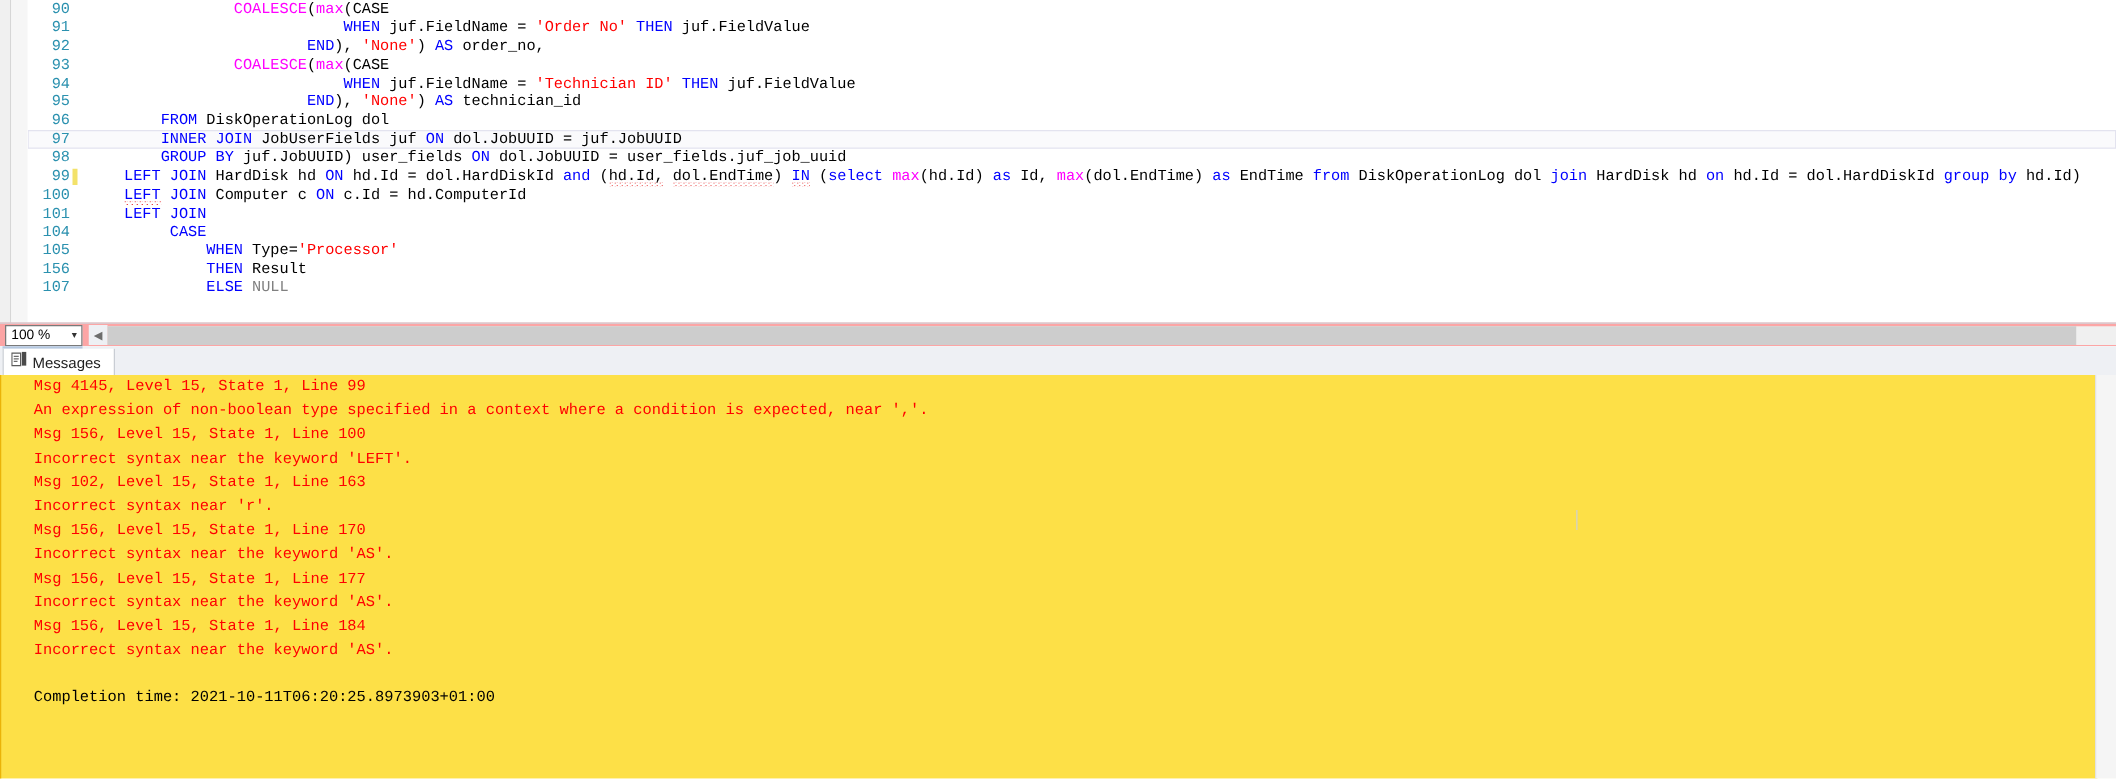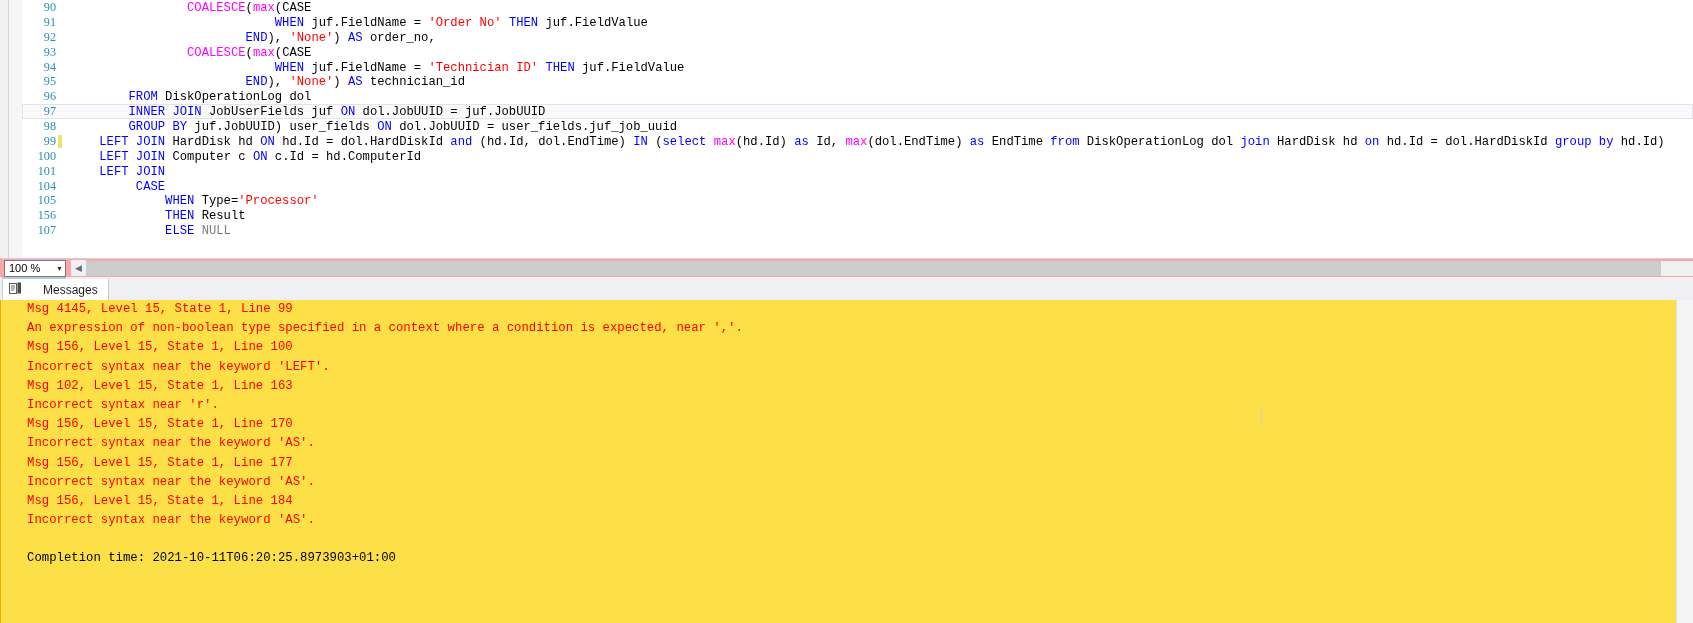--- a/index.html
+++ b/index.html
@@ -50,21 +50,21 @@
     white-space: pre;
     font-family: "Liberation Mono", "DejaVu Sans Mono", monospace;
     font-size: 12.2px;
     color: #000000;
   }
   .ln {
     display: inline-block;
     width: 34px;
     text-align: right;
     color: #2b91af;
-    font-family: Liberation Serif, serif;
+    font-family: Liberation Mono, monospace;
     font-size: 12.2px;
     -webkit-user-select: none;
     user-select: none;
   }
   .gut {
     display: inline-block;
     width: 14px;
   }
   .code-txt { display: inline; }
 
@@ -175,21 +175,21 @@
     position: absolute;
     left: 2px; top: 2px;
     height: 21px;
     padding: 0 10px 0 6px;
     background: #ffffff;
     border: 1px solid #c9cdd4;
     border-bottom: none;
     border-top: none;
     display: flex;
     align-items: center;
-    gap: 21px;
+    gap: 4px;
     box-sizing: border-box;
   }
   .tab-label {
     font-size: 12px;
     color: #1e1e1e;
     font-family: "Liberation Sans", sans-serif;
   }
   .msg-icon { display: block; }
 
   .messages-body {

